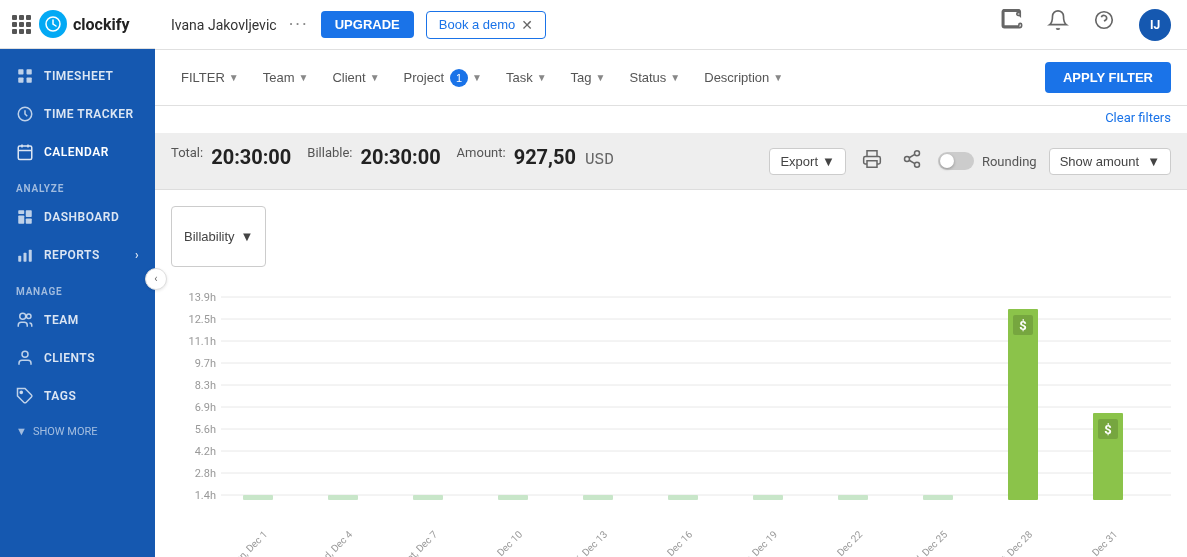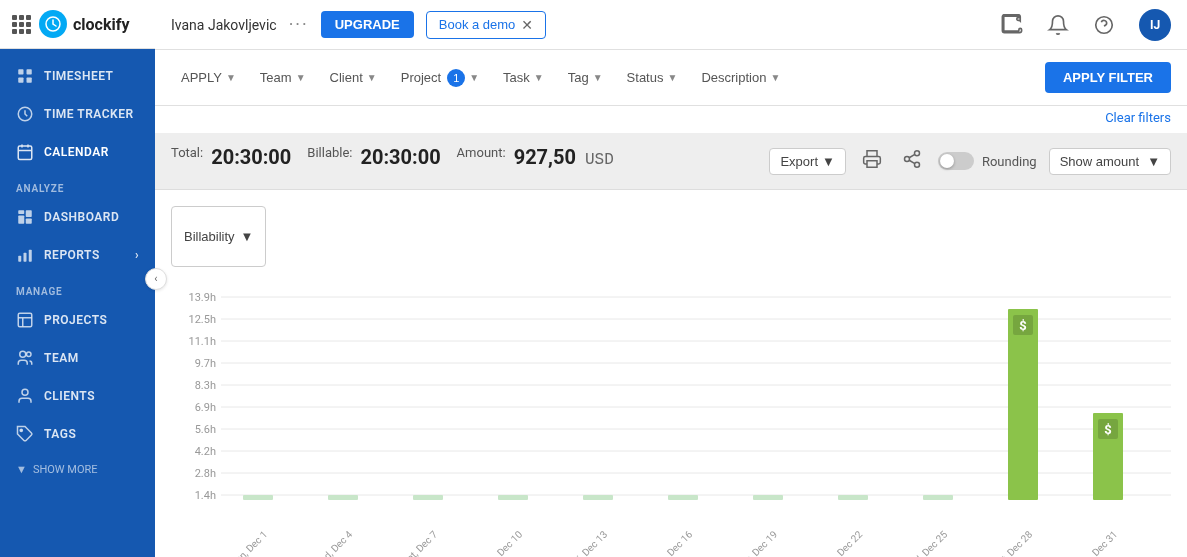--- a/index.html
+++ b/index.html
@@ -84,21 +84,21 @@
       font-weight: 600; cursor: pointer;
     }
     .demo-btn {
       background: transparent; color: #1a73e8;
       border: 1.5px solid #1a73e8; padding: 5px 12px;
       border-radius: 4px; font-size: 13px; font-weight: 500; cursor: pointer;
       display: flex; align-items: center; gap: 6px;
     }
     .demo-btn .close-x { font-size: 14px; color: #666; }
     .header-spacer { flex: 1; }
-    .header-icons { display: flex; align-items: center; gap: 24px; }
+    .header-icons { display: flex; align-items: flex-start; gap: 24px; }
     .header-icon { width: 22px; height: 22px; cursor: pointer; color: #666; }
     .avatar {
       width: 32px; height: 32px; border-radius: 50%;
       background: #1558b0; color: white;
       display: flex; align-items: center; justify-content: center;
       font-size: 12px; font-weight: 700; cursor: pointer;
     }
 
     
     .main-area { flex: 1; display: flex; flex-direction: column; overflow: hidden; }
@@ -251,27 +251,20 @@
               <rect x="10" y="9" width="4" height="12" rx="1"></rect>
             <rect x="17" y="5" width="4" height="16" rx="1"></rect>
           </svg>
           <span>REPORTS</span>
         </div>
         <span>›</span>
       </div>
 
       <div class="section-label">MANAGE</div>
 
-      <div class="nav-item">
-        <svg class="nav-icon" viewBox="0 0 24 24" fill="none" stroke="currentColor" stroke-width="2">
-          <rect x="3" y="3" width="18" height="18" rx="2"></rect>
-            <path d="M3 9h18M9 21V9"></path>
-        </svg>
-        <span>PROJECTS</span>
-      </div>
       <div class="nav-item">
         <svg class="nav-icon" viewBox="0 0 24 24" fill="none" stroke="currentColor" stroke-width="2">
           <circle cx="9" cy="7" r="4"></circle>
             <path d="M3 21v-2a4 4 0 014-4h4a4 4 0 014 4v2"></path>
           <circle cx="17" cy="7" r="3"></circle>
             <path d="M21 21v-2a3 3 0 00-3-3"></path>
         </svg>
         <span>TEAM</span>
       </div>
       <div class="nav-item">
@@ -327,21 +320,21 @@
         </svg>
       </span>
       <div class="avatar">IJ</div>
     </div>
   </div>
 
   <div style="overflow-y:auto; flex:1; background:#f5f5f5;">
 
     <div class="filter-bar">
       <button class="filter-btn">
-        <span>APPLY</span>
+        <span>FILTER</span>
         <span class="arrow">▼</span>
       </button>
       <button class="filter-btn">
         <span>Team</span>
         <span class="arrow">▼</span>
       </button>
       <button class="filter-btn">
         <span>Client</span>
         <span class="arrow">▼</span>
       </button>

